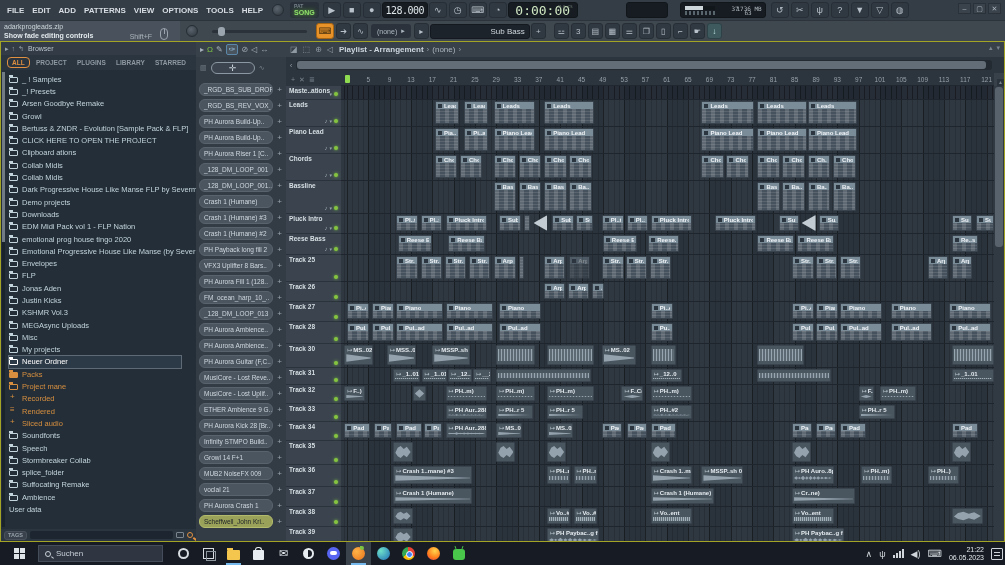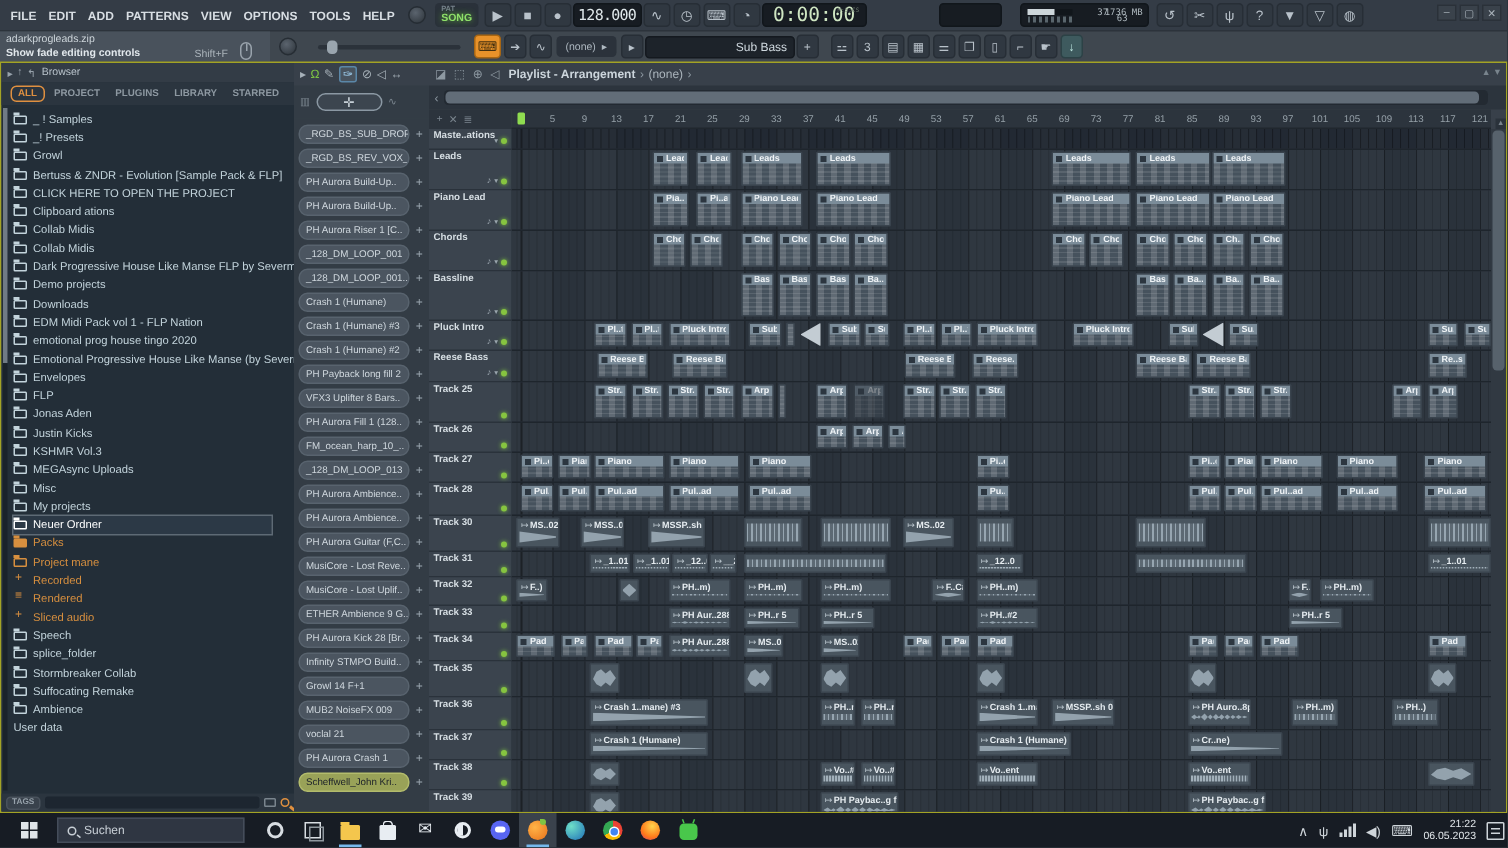--- a/index.html
+++ b/index.html
@@ -322,20 +322,24 @@
           <div class="folder-row">
             <span class="fico "></span>
             <span>_ ! Samples</span>
           </div>
           <div class="folder-row">
             <span class="fico "></span>
             <span>_! Presets</span>
           </div>
           <div class="folder-row">
             <span class="fico "></span>
+            <span>Arsen Goodbye Remake</span>
+          </div>
+          <div class="folder-row">
+            <span class="fico "></span>
             <span>Growl</span>
           </div>
           <div class="folder-row">
             <span class="fico "></span>
             <span>Bertuss &amp; ZNDR - Evolution [Sample Pack &amp; FLP]</span>
           </div>
           <div class="folder-row">
             <span class="fico "></span>
             <span>CLICK HERE TO OPEN THE PROJECT</span>
           </div>
@@ -426,29 +430,33 @@
           <div class="folder-row orange">
             <span class="fico mixer"></span>
             <span>Rendered</span>
           </div>
           <div class="folder-row orange">
             <span class="fico plus"></span>
             <span>Sliced audio</span>
           </div>
           <div class="folder-row">
             <span class="fico "></span>
+            <span>Soundfonts</span>
+          </div>
+          <div class="folder-row">
+            <span class="fico "></span>
             <span>Speech</span>
           </div>
           <div class="folder-row">
             <span class="fico "></span>
+            <span>Stormbreaker Collab</span>
+          </div>
+          <div class="folder-row">
+            <span class="fico "></span>
             <span>splice_folder</span>
-          </div>
-          <div class="folder-row">
-            <span class="fico "></span>
-            <span>Stormbreaker Collab</span>
           </div>
           <div class="folder-row">
             <span class="fico "></span>
             <span>Suffocating Remake</span>
           </div>
           <div class="folder-row">
             <span class="fico "></span>
             <span>Ambience</span>
           </div>
           <div class="folder-row">

